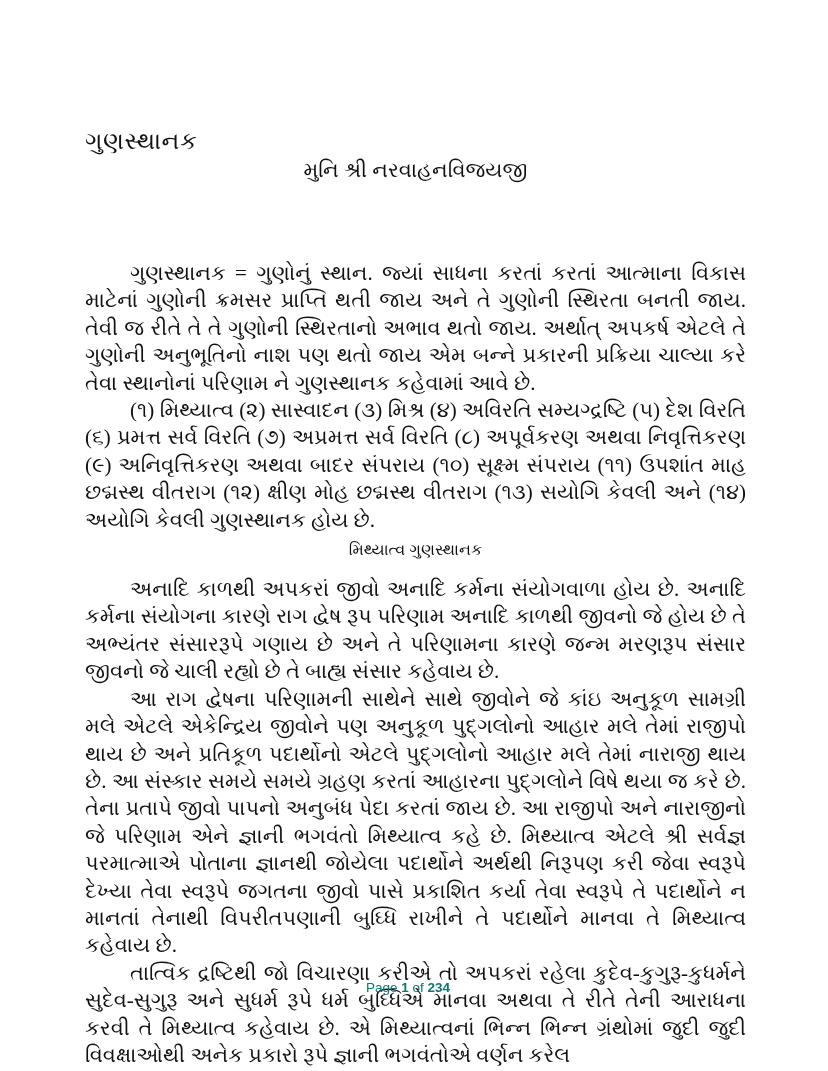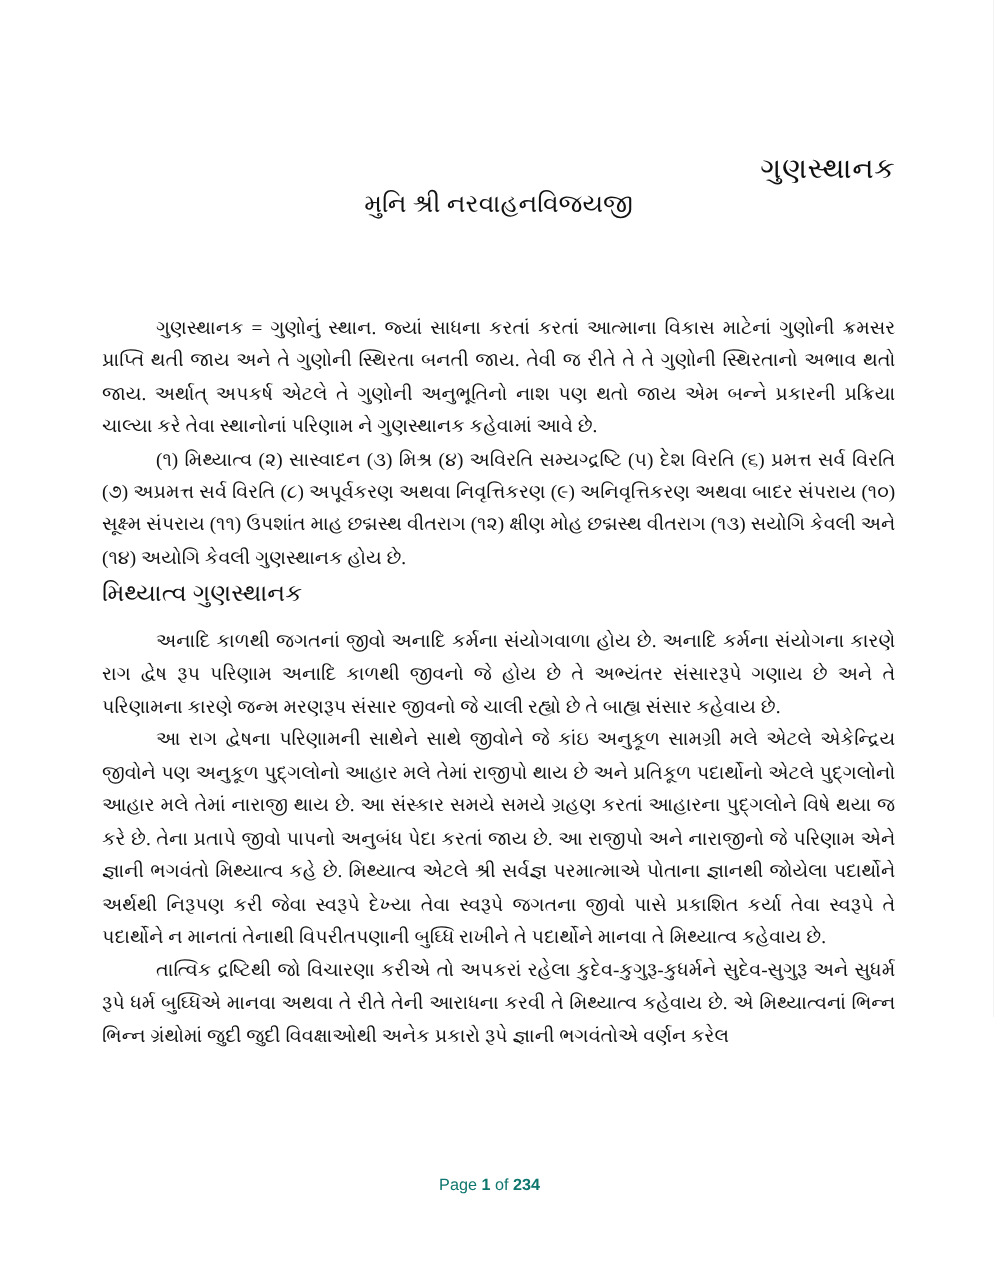--- a/index.html
+++ b/index.html
@@ -18,46 +18,47 @@
     overflow: hidden;
   }
   .content {
     position: absolute;
     left: 85px;
     right: 82px;
     top: 0;
   }
   .doc-title {
     margin-top: 126px;
-    text-align: right;
+    text-align: left;
     font-size: 24px;
     line-height: 30px;
     font-weight: 500;
     letter-spacing: 0.5px;
   }
   .doc-author {
     text-align: center;
     font-size: 21px;
     line-height: 28px;
     font-weight: 500;
   }
   .body-text {
     margin-top: 76px;
   }
   .body-text p {
     margin: 0;
     text-align: justify;
     text-indent: 45px;
-    font-size: 16px;
+    font-size: 21px;
     line-height: 27.4px;
     font-weight: 400;
   }
   .section-heading {
     margin: 3px 0 13px 0;
-    font-size: 20px;
+    text-align: center;
+    font-size: 16px;
     line-height: 26px;
     font-weight: 500;
   }
   .page-footer {
     position: absolute;
     left: 0;
     right: 12px;
     top: 980px;
     text-align: center;
     font-size: 13.5px;
@@ -77,21 +78,21 @@
     <div class="doc-title">ગુણસ્થાનક</div>
 
     <div class="doc-author">મુનિ શ્રી નરવાહનવિજયજી</div>
 
     <div class="body-text">
       <p>ગુણસ્થાનક = ગુણોનું સ્થાન. જ્યાં સાધના કરતાં કરતાં આત્માના વિકાસ માટેનાં ગુણોની ક્રમસર પ્રાપ્તિ થતી જાય અને તે ગુણોની સ્થિરતા બનતી જાય. તેવી જ રીતે તે તે ગુણોની સ્થિરતાનો અભાવ થતો જાય. અર્થાત્ અપકર્ષ એટલે તે ગુણોની અનુભૂતિનો નાશ પણ થતો જાય એમ બન્ને પ્રકારની પ્રક્રિયા ચાલ્યા કરે તેવા સ્થાનોનાં પરિણામ ને ગુણસ્થાનક કહેવામાં આવે છે.</p>
       <p>(૧) મિથ્યાત્વ (૨) સાસ્વાદન (૩) મિશ્ર (૪) અવિરતિ સમ્યગ્દ્રષ્ટિ (૫) દેશ વિરતિ (૬) પ્રમત્ત સર્વ વિરતિ (૭) અપ્રમત્ત સર્વ વિરતિ (૮) અપૂર્વકરણ અથવા નિવૃત્તિકરણ (૯) અનિવૃત્તિકરણ અથવા બાદર સંપરાય (૧૦) સૂક્ષ્મ સંપરાય (૧૧) ઉપશાંત માહ છદ્મસ્થ વીતરાગ (૧૨) ક્ષીણ મોહ છદ્મસ્થ વીતરાગ (૧૩) સયોગિ કેવલી અને (૧૪) અયોગિ કેવલી ગુણસ્થાનક હોય છે.</p>
 
       <div class="section-heading">મિથ્યાત્વ ગુણસ્થાનક</div>
 
-      <p>અનાદિ કાળથી જગતનાં જીવો અનાદિ કર્મના સંયોગવાળા હોય છે. અનાદિ કર્મના સંયોગના કારણે રાગ દ્વેષ રૂપ પરિણામ અનાદિ કાળથી જીવનો જે હોય છે તે અભ્યંતર સંસારરૂપે ગણાય છે અને તે પરિણામના કારણે જન્મ મરણરૂપ સંસાર જીવનો જે ચાલી રહ્યો છે તે બાહ્ય સંસાર કહેવાય છે.</p>
+      <p>અનાદિ કાળથી અપકરાં જીવો અનાદિ કર્મના સંયોગવાળા હોય છે. અનાદિ કર્મના સંયોગના કારણે રાગ દ્વેષ રૂપ પરિણામ અનાદિ કાળથી જીવનો જે હોય છે તે અભ્યંતર સંસારરૂપે ગણાય છે અને તે પરિણામના કારણે જન્મ મરણરૂપ સંસાર જીવનો જે ચાલી રહ્યો છે તે બાહ્ય સંસાર કહેવાય છે.</p>
       <p>આ રાગ દ્વેષના પરિણામની સાથેને સાથે જીવોને જે કાંઇ અનુકૂળ સામગ્રી મલે એટલે એકેન્દ્રિય જીવોને પણ અનુકૂળ પુદ્ગલોનો આહાર મલે તેમાં રાજીપો થાય છે અને પ્રતિકૂળ પદાર્થોનો એટલે પુદ્ગલોનો આહાર મલે તેમાં નારાજી થાય છે. આ સંસ્કાર સમયે સમયે ગ્રહણ કરતાં આહારના પુદ્ગલોને વિષે થયા જ કરે છે. તેના પ્રતાપે જીવો પાપનો અનુબંધ પેદા કરતાં જાય છે. આ રાજીપો અને નારાજીનો જે પરિણામ એને જ્ઞાની ભગવંતો મિથ્યાત્વ કહે છે. મિથ્યાત્વ એટલે શ્રી સર્વજ્ઞ પરમાત્માએ પોતાના જ્ઞાનથી જોયેલા પદાર્થોને અર્થથી નિરૂપણ કરી જેવા સ્વરૂપે દેખ્યા તેવા સ્વરૂપે જગતના જીવો પાસે પ્રકાશિત કર્યા તેવા સ્વરૂપે તે પદાર્થોને ન માનતાં તેનાથી વિપરીતપણાની બુઘ્ધિ રાખીને તે પદાર્થોને માનવા તે મિથ્યાત્વ કહેવાય છે.</p>
       <p>તાત્વિક દ્રષ્ટિથી જો વિચારણા કરીએ તો અપકરાં રહેલા કુદેવ-કુગુરૂ-કુધર્મને સુદેવ-સુગુરૂ અને સુધર્મ રૂપે ધર્મ બુઘ્ધિએ માનવા અથવા તે રીતે તેની આરાધના કરવી તે મિથ્યાત્વ કહેવાય છે. એ મિથ્યાત્વનાં ભિન્ન ભિન્ન ગ્રંથોમાં જુદી જુદી વિવક્ષાઓથી અનેક પ્રકારો રૂપે જ્ઞાની ભગવંતોએ વર્ણન કરેલ</p>
     </div>
   </div>
 
   <div class="page-footer">
     <span>Page</span>
     <span class="num">1</span>
     <span>of</span>
     <span class="num">234</span>

